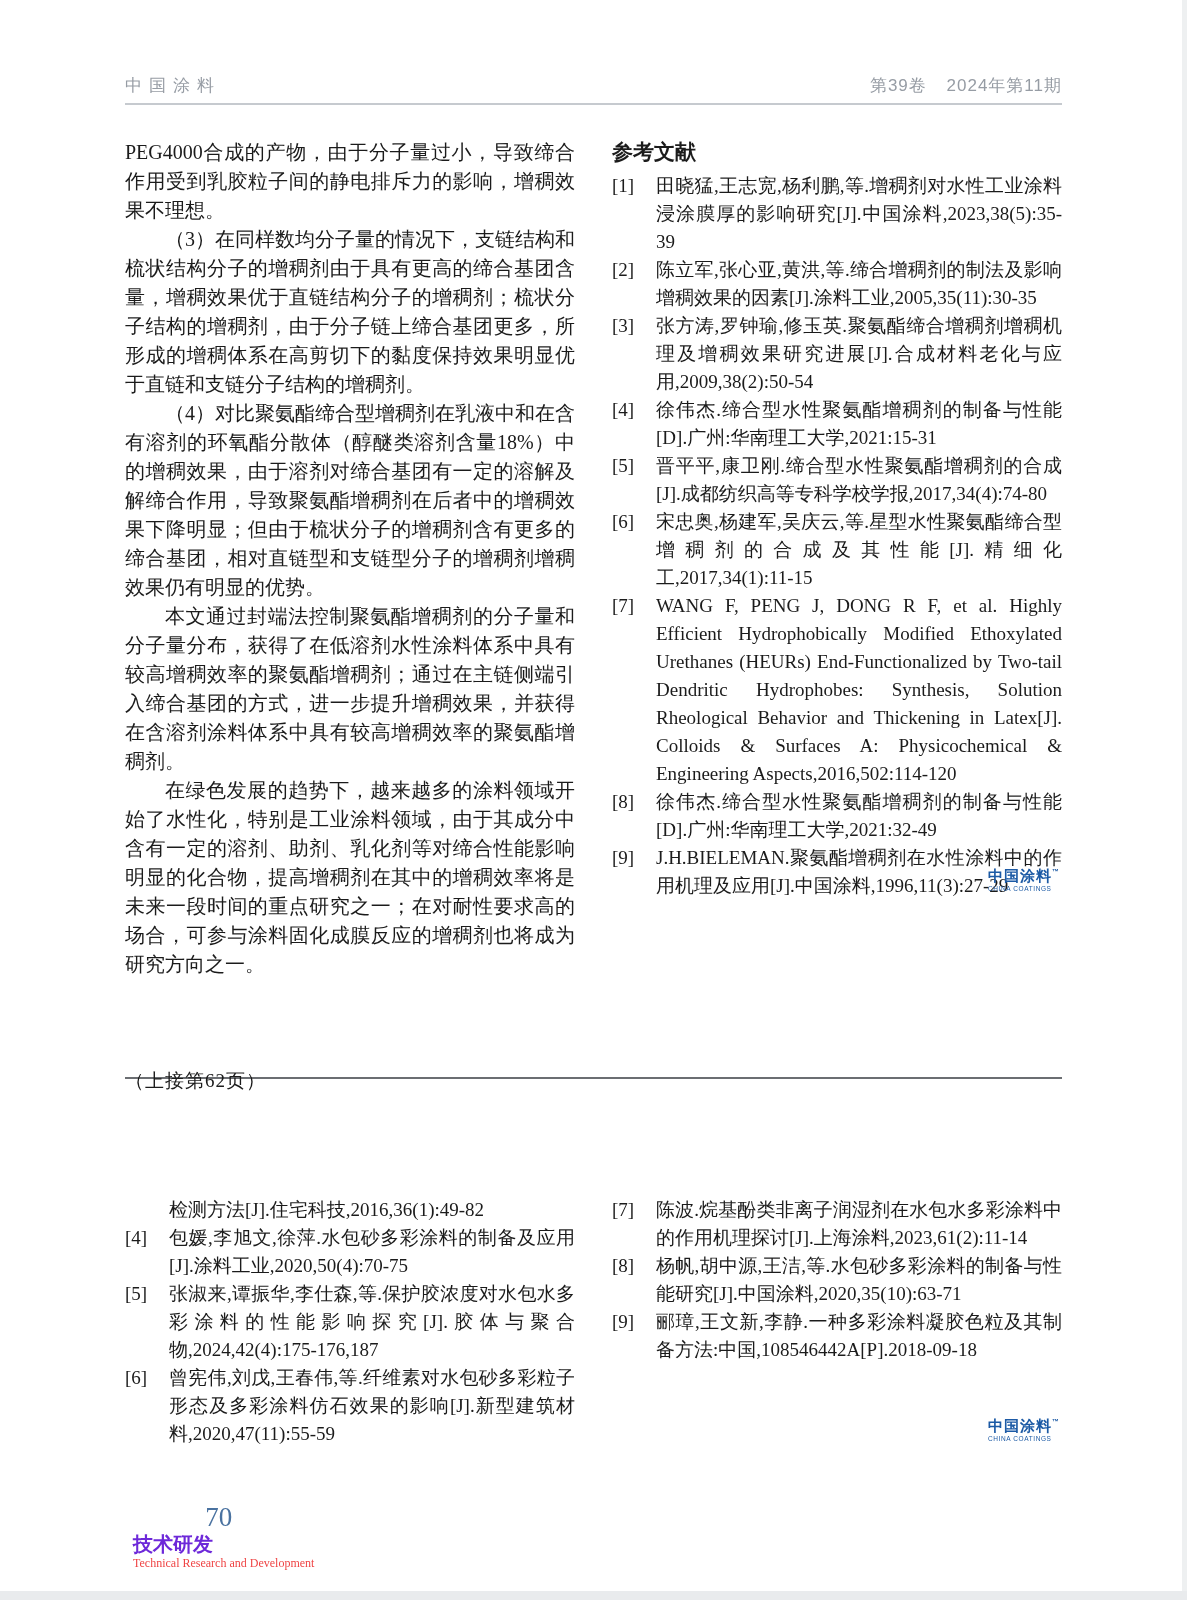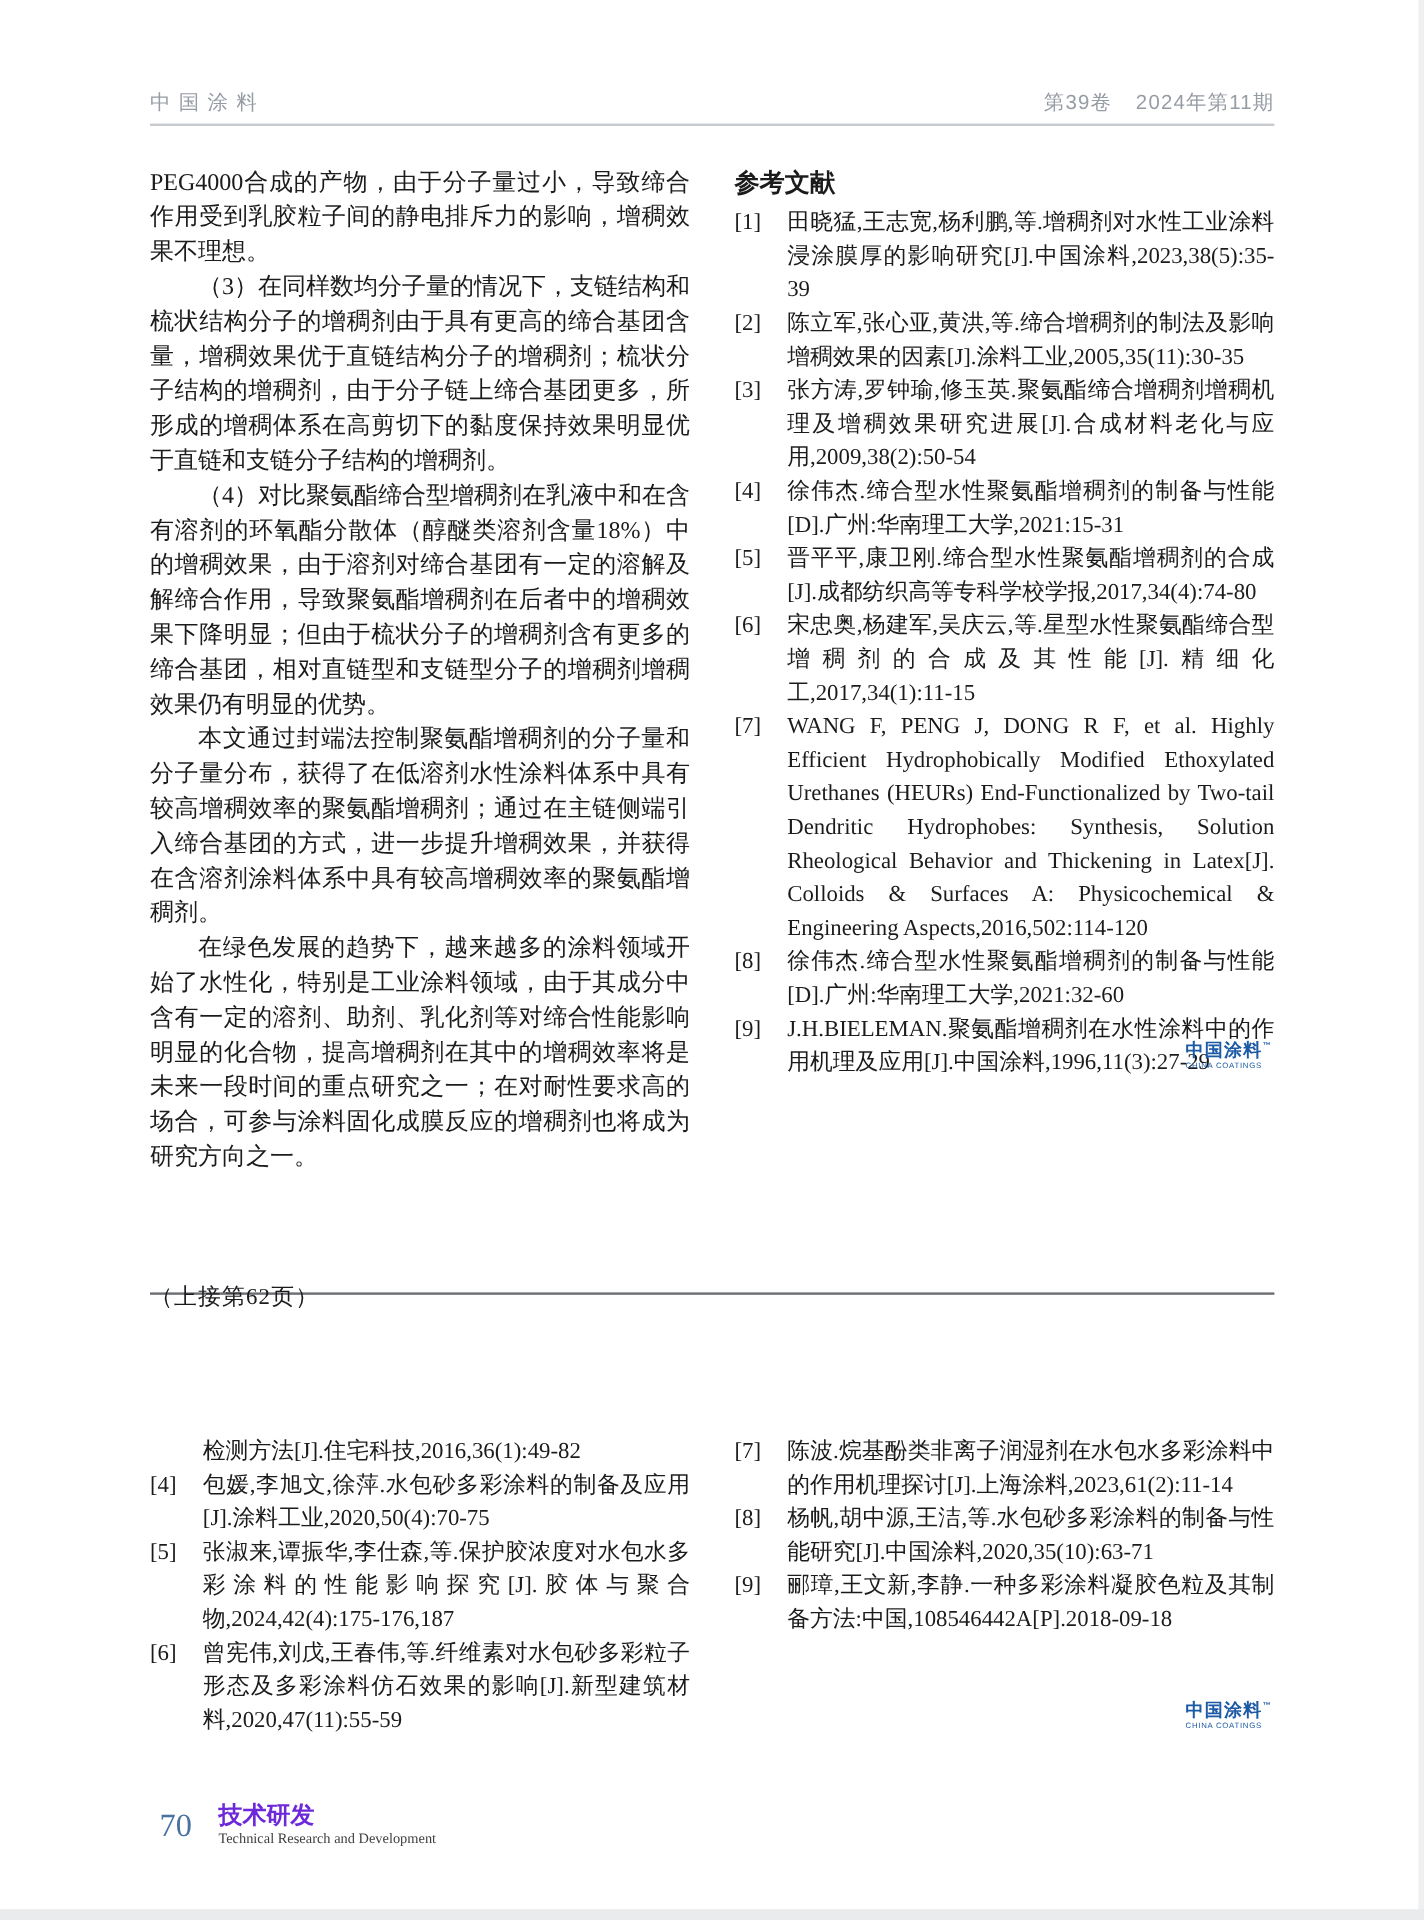--- a/index.html
+++ b/index.html
@@ -73,34 +73,34 @@
   .divider { position: absolute; left: 125px; top: 1077px; width: 937px; border-top: 2px solid #6b6e72; }
   .cont-note { position: absolute; left: 125px; top: 1068px; font-size: 19px; letter-spacing: 1px; }
 
   
   .lower {
     position: absolute; left: 125px; top: 1196px; width: 937px;
     display: flex; gap: 37px;
   }
 
   
-  .footer { position: absolute; left: 133px; top: 1502px; display: flex; align-items: flex-end; }
+  .footer { position: absolute; left: 133px; top: 1502px; display: flex; align-items: flex-end; flex-direction: column; }
   .page-num {
     font-size: 27px; color: #4a72a0; align-self: center; margin-right: 10px;
     font-family: "Liberation Serif", serif;
   }
   .footer-bar { width: 3px; background: #2e5f94; margin-right: 9px; }
   .footer-titles { display: flex; flex-direction: column; justify-content: center; }
   .footer-section {
     font-family: "Liberation Sans", sans-serif; font-weight: bold;
     font-size: 20px; color: #6d28d9; line-height: 22px;
   }
   .footer-section-en {
     font-family: "Liberation Serif", serif;
-    font-size: 12px; color: #404040; line-height: 16px;
+    font-size: 12px; color: #ef4444; line-height: 16px;
   }
 </style>
 </head>
 <body>
 
 <div class="page">
 
   <div class="header">
     <span class="journal-name">中国涂料</span>
     <span class="issue-info">
@@ -145,21 +145,21 @@
       <div class="ref-item">
         <span class="ref-no">[6]</span>
         <div class="ref-text">宋忠奥,杨建军,吴庆云,等.星型水性聚氨酯缔合型增稠剂的合成及其性能[J].精细化工,2017,34(1):11-15</div>
       </div>
       <div class="ref-item">
         <span class="ref-no">[7]</span>
         <div class="ref-text">WANG F, PENG J, DONG R F, et al. Highly Efficient Hydrophobically Modified Ethoxylated Urethanes (HEURs) End-Functionalized by Two-tail Dendritic Hydrophobes: Synthesis, Solution Rheological Behavior and Thickening in Latex[J]. Colloids &amp; Surfaces A: Physicochemical &amp; Engineering Aspects,2016,502:114-120</div>
       </div>
       <div class="ref-item">
         <span class="ref-no">[8]</span>
-        <div class="ref-text">徐伟杰.缔合型水性聚氨酯增稠剂的制备与性能[D].广州:华南理工大学,2021:32-60</div>
+        <div class="ref-text">徐伟杰.缔合型水性聚氨酯增稠剂的制备与性能[D].广州:华南理工大学,2021:32-49</div>
       </div>
       <div class="ref-item">
         <span class="ref-no">[9]</span>
         <div class="ref-text">J.H.BIELEMAN.聚氨酯增稠剂在水性涂料中的作用机理及应用[J].中国涂料,1996,11(3):27-29</div>
       </div>
     </div>
   </div>
 
   <div class="logo logo-1">
     <div class="logo-main"><span>中国涂料</span><span class="logo-mark">™</span></div>

